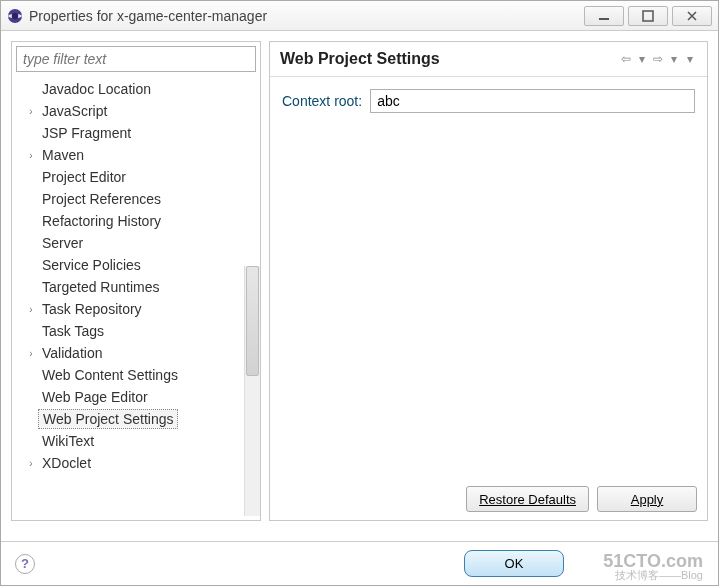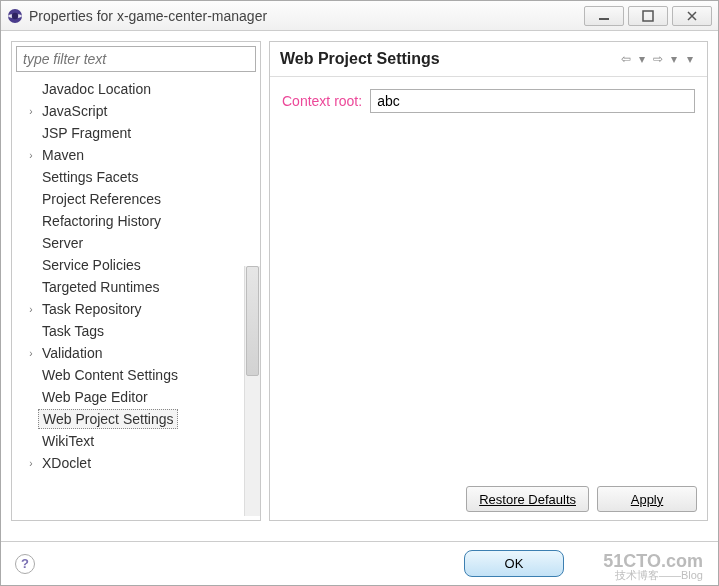--- a/index.html
+++ b/index.html
@@ -28,21 +28,21 @@
 .scrollthumb { position: absolute; top: 0; left: 1px; width: 13px; height: 110px; background: linear-gradient(#e6e6e6,#d2d2d2); border: 1px solid #bcbcbc; border-radius: 2px; }
 
 .right { flex: 1; display: flex; flex-direction: column; border: 1px solid #c8c8c8; }
 .righthead { display: flex; align-items: center; padding: 8px 10px; border-bottom: 1px solid #ddd; }
 .righthead h2 { font-size: 16px; font-weight: 600; color: #222; flex: 1; }
 .navicons { display: flex; gap: 2px; color: #888; }
 .navicons span { width: 14px; text-align: center; font-size: 12px; }
 
 .rightbody { flex: 1; padding: 12px 12px; display: flex; flex-direction: column; }
 .fieldrow { display: flex; align-items: center; gap: 8px; }
-.fieldrow label { font-size: 14px; color: #ec4899; white-space: nowrap; }
+.fieldrow label { font-size: 14px; color: #0c4a6e; white-space: nowrap; }
 .fieldrow input { flex: 1; height: 24px; padding: 2px 6px; border: 1px solid #b0b0b0; font-size: 14px; }
 
 .rightfooter { display: flex; justify-content: flex-end; gap: 8px; padding: 8px 10px; text-decoration: underline; }
 .btn { min-width: 100px; height: 26px; border: 1px solid #a8a8a8; background: linear-gradient(#fafafa,#e8e8e8); border-radius: 3px; font-size: 13px; padding: 0 12px; cursor: pointer; }
 
 .bottombar { position: absolute; bottom: 0; left: 0; right: 0; height: 44px; display: flex; align-items: center; padding: 0 14px; border-top: 1px solid #ccc; }
 .helpicon { width: 20px; height: 20px; border: 1px solid #aaa; border-radius: 50%; display: flex; align-items: center; justify-content: center; color: #7a6fb2; font-size: 13px; font-weight: bold; }
 .bottombar .spacer { flex: 1; }
 .okbtn { min-width: 100px; height: 27px; border: 1px solid #3c7fb1; background: linear-gradient(#eaf6fd,#c3e2f6); border-radius: 8px; font-size: 13px; cursor: pointer; margin-right: 140px; }
 
@@ -99,21 +99,21 @@
             <span class="label">JavaScript</span>
           </div>
           <div class="tree-item leaf">
             <span class="label">JSP Fragment</span>
           </div>
           <div class="tree-item">
             <span class="expander">›</span>
             <span class="label">Maven</span>
           </div>
           <div class="tree-item leaf">
-            <span class="label">Settings Facets</span>
+            <span class="label">Project Editor</span>
           </div>
           <div class="tree-item leaf">
             <span class="label">Project References</span>
           </div>
           <div class="tree-item leaf">
             <span class="label">Refactoring History</span>
           </div>
           <div class="tree-item leaf">
             <span class="label">Server</span>
           </div>

